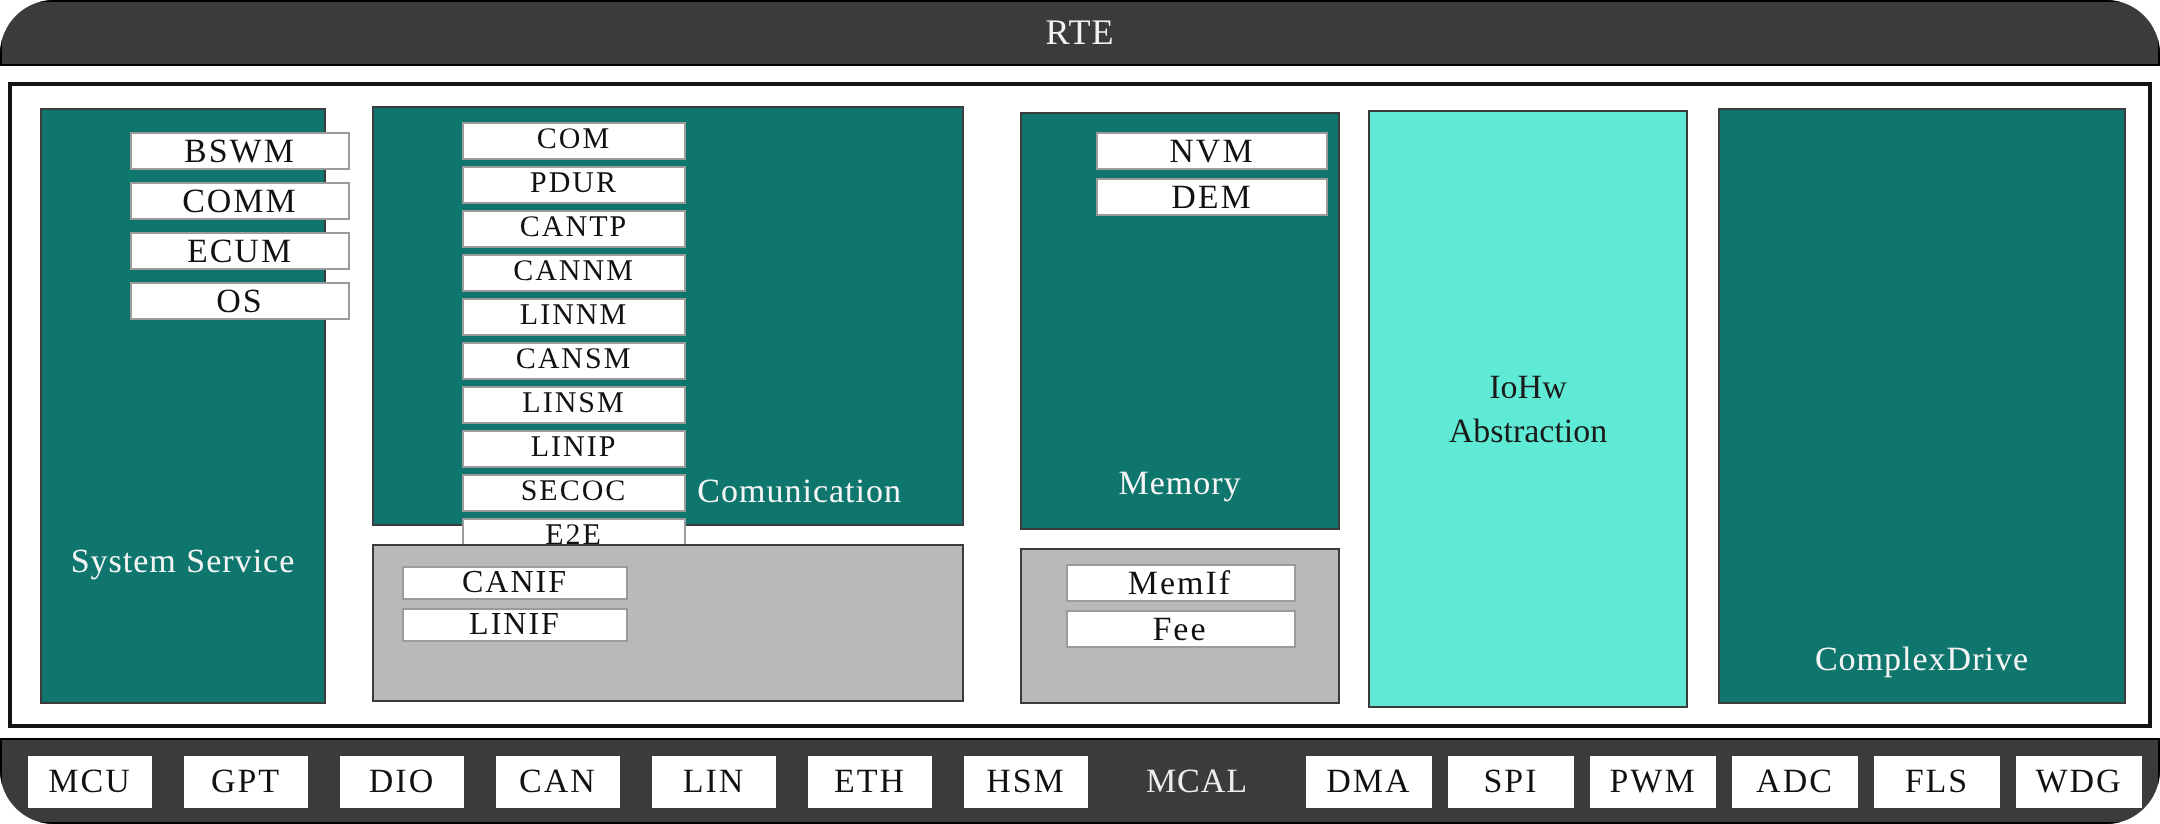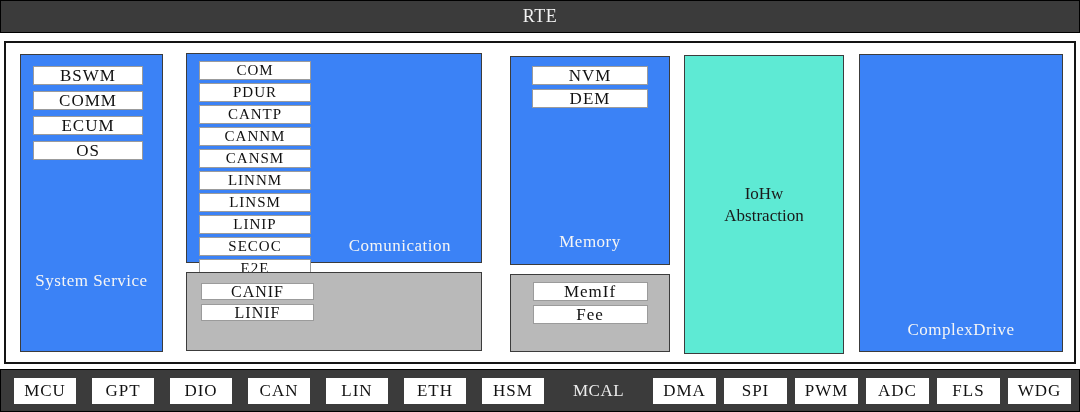--- a/index.html
+++ b/index.html
@@ -5,20 +5,21 @@
   html, body {
     margin: 0; padding: 0;
     background: #ffffff;
     font-family: "Liberation Serif", "DejaVu Serif", serif;
   }
   #stage {
     position: relative;
     width: 1080px; height: 412px;
     background: #ffffff;
     overflow: hidden;
+    border-radius: 27px;
   }
   
   .rte-bar {
     position: absolute; left: 0; top: 0;
     width: 1080px; height: 33px;
     background: #3b3b3b;
     border: 1px solid #000;
     box-sizing: border-box;
     display: flex; align-items: center; justify-content: center;
   }
@@ -30,21 +31,21 @@
     width: 1072px; height: 323px;
     border: 2px solid #141414;
     box-sizing: border-box;
     background: #ffffff;
   }
   .block {
     position: absolute;
     box-sizing: border-box;
     border: 1px solid #3c3c3c;
   }
-  .block-dark  { background: #3b82f6; }
+  .block-dark  { background: #0f766e; padding-left: 32px; }
   .block-light { background: #b9b9b9; }
   .block-iohw  { background: #5eead4; }
 
   .module {
     box-sizing: border-box;
     background: #ffffff;
     border: 1px solid #9b9b9b;
     color: #111;
     text-align: center;
     overflow: hidden;
@@ -150,23 +151,23 @@
       <div class="modules">
 
           <div class="module">COM</div>
 
           <div class="module">PDUR</div>
 
           <div class="module">CANTP</div>
 
           <div class="module">CANNM</div>
 
+          <div class="module">LINNM</div>
+
           <div class="module">CANSM</div>
-
-          <div class="module">LINNM</div>
 
           <div class="module">LINSM</div>
 
           <div class="module">LINIP</div>
 
           <div class="module">SECOC</div>
 
           <div class="module">E2E</div>
         </div>
       <div class="block-label comm-label">Comunication</div>

